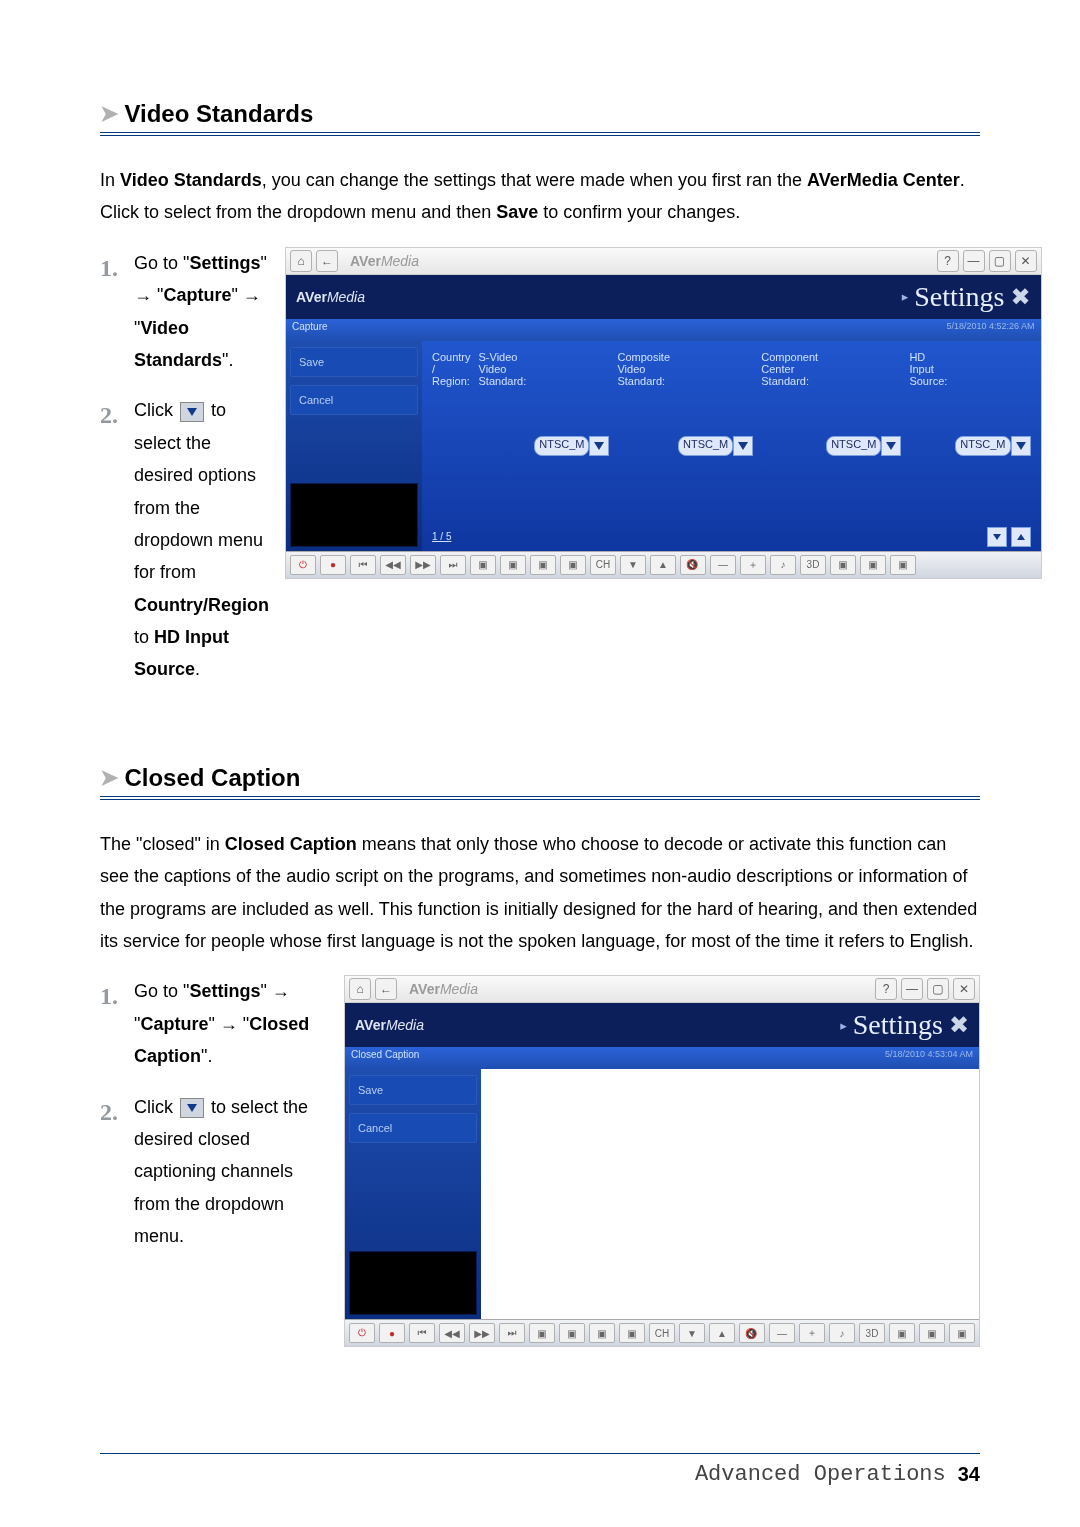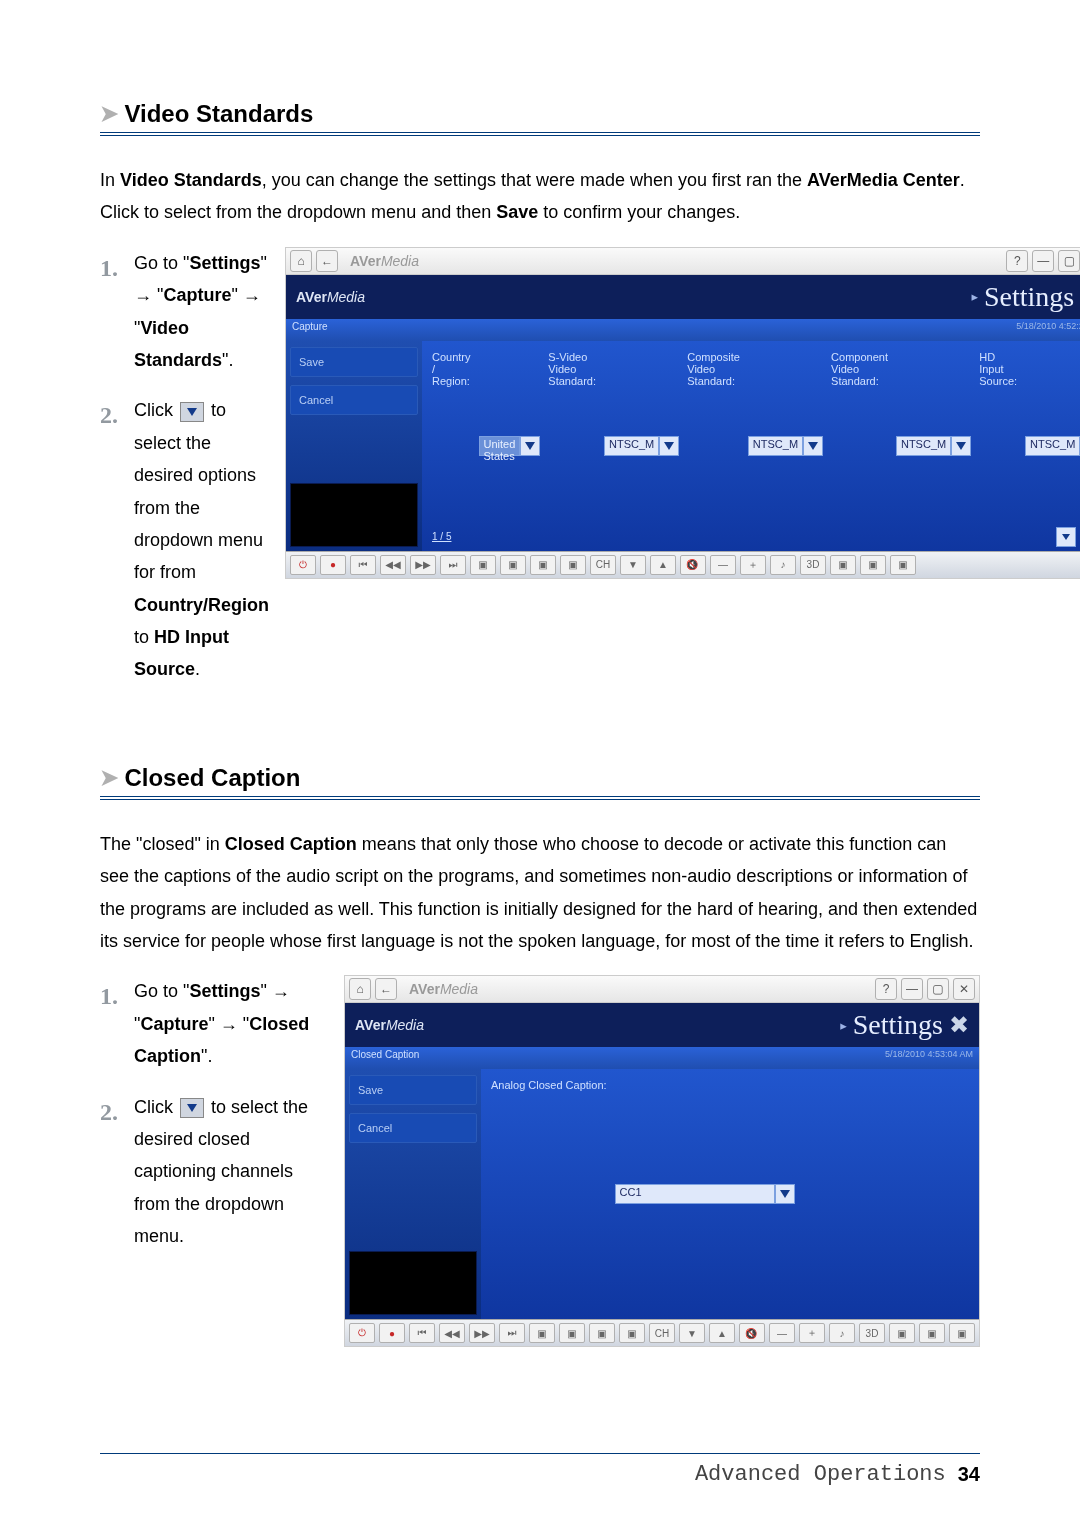--- a/index.html
+++ b/index.html
@@ -210,21 +210,21 @@
   }
   .field-input {
     flex: 1;
     background: #6a90d8;
     border: 1px solid #7ca0e0;
     color: #eaf1ff;
     font-size: 11px;
     height: 16px;
     padding: 1px 4px;
   }
-  .field-input.light { background:#dfe8fa; color:#1f2b63; }
+  .field-input.light { background:#dfe8fa; color:#1f2b63;border-radius:8px; }
   .dd-btn {
     width: 18px;
     height: 18px;
     background: #dfe8fa;
     border: 1px solid #7ca0e0;
     display: flex;
     align-items: center;
     justify-content: center;
   }
   .pager{
@@ -340,47 +340,39 @@
       </div>
 
       <div class="shot-main">
         <div class="sidebar">
           <div class="side-item">Save</div>
           <div class="side-item">Cancel</div>
           <div class="thumb"></div>
         </div>
         <div class="main-pane" id="vs-fields">
         <div class="field-label">Country / Region:</div>
-              <div class="field-row">
-                <div class="field-input">United States</div>
-                <div class="dd-btn">
-                  <svg width="10" height="8">
-                    <polygon points="0,0 10,0 5,8" fill="#123a8a"></polygon>
-                  </svg>
-                </div>
-              </div>
               <div class="field-label">S-Video Video Standard:</div>
               <div class="field-row">
                 <div class="field-input light">NTSC_M</div>
                 <div class="dd-btn">
                   <svg width="10" height="8">
                     <polygon points="0,0 10,0 5,8" fill="#123a8a"></polygon>
                   </svg>
                 </div>
               </div>
               <div class="field-label">Composite Video Standard:</div>
               <div class="field-row">
                 <div class="field-input light">NTSC_M</div>
                 <div class="dd-btn">
                   <svg width="10" height="8">
                     <polygon points="0,0 10,0 5,8" fill="#123a8a"></polygon>
                   </svg>
                 </div>
               </div>
-              <div class="field-label">Component Video Standard:</div>
+              <div class="field-label">Component Center Standard:</div>
               <div class="field-row">
                 <div class="field-input light">NTSC_M</div>
                 <div class="dd-btn">
                   <svg width="10" height="8">
                     <polygon points="0,0 10,0 5,8" fill="#123a8a"></polygon>
                   </svg>
                 </div>
               </div>
               <div class="field-label">HD Input Source:</div>
               <div class="field-row">
@@ -485,31 +477,20 @@
       <div class="crumb">
         <span>Closed Caption</span>
         <span class="ts">5/18/2010 4:53:04 AM</span>
       </div>
       <div class="shot-main">
         <div class="sidebar">
           <div class="side-item">Save</div>
           <div class="side-item">Cancel</div>
           <div class="thumb"></div>
         </div>
-        <div class="main-pane" id="cc-fields">
-        <div class="field-label">Analog Closed Caption:</div>
-              <div class="field-row" style="width: 180px;">
-                <div class="field-input light">CC1</div>
-                <div class="dd-btn">
-                  <svg width="10" height="8">
-                    <polygon points="0,0 10,0 5,8" fill="#123a8a"></polygon>
-                  </svg>
-                </div>
-              </div>
-            </div>
       </div>
       <div class="playbar" id="playbar-cc">
             <div class="pb-btn red">⏻</div>
             <div class="pb-btn red">●</div>
             <div class="pb-btn">⏮</div>
             <div class="pb-btn">◀◀</div>
             <div class="pb-btn">▶▶</div>
             <div class="pb-btn">⏭</div>
             <div class="pb-btn">▣</div>
             <div class="pb-btn">▣</div>

